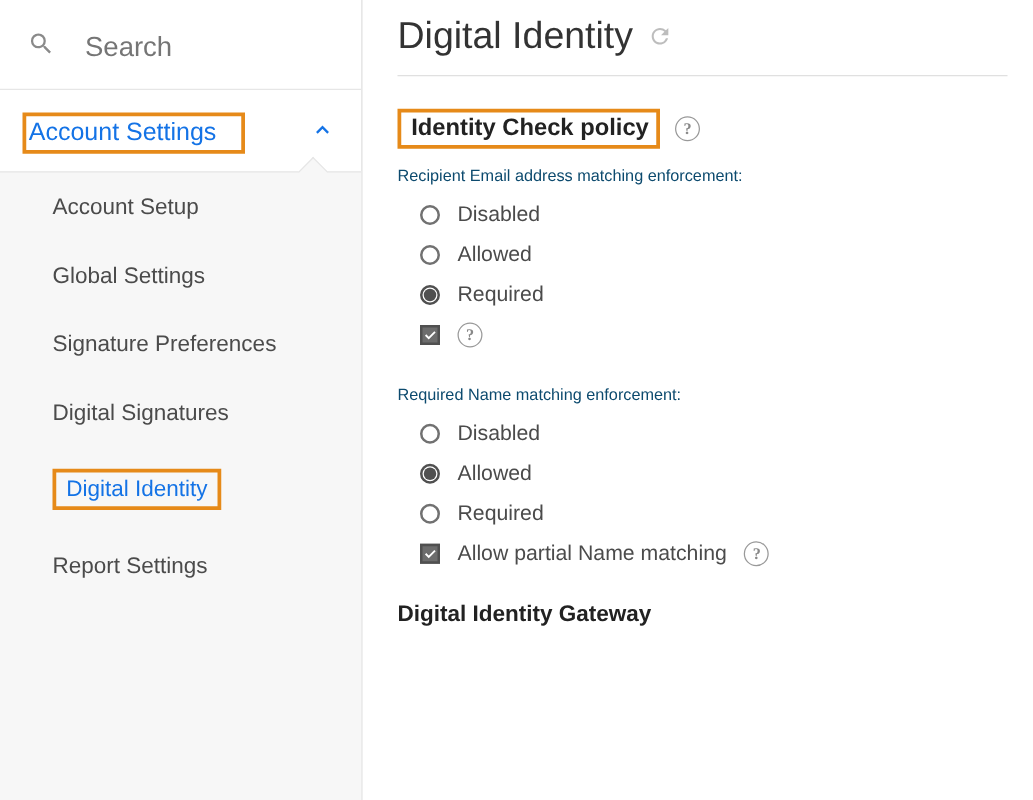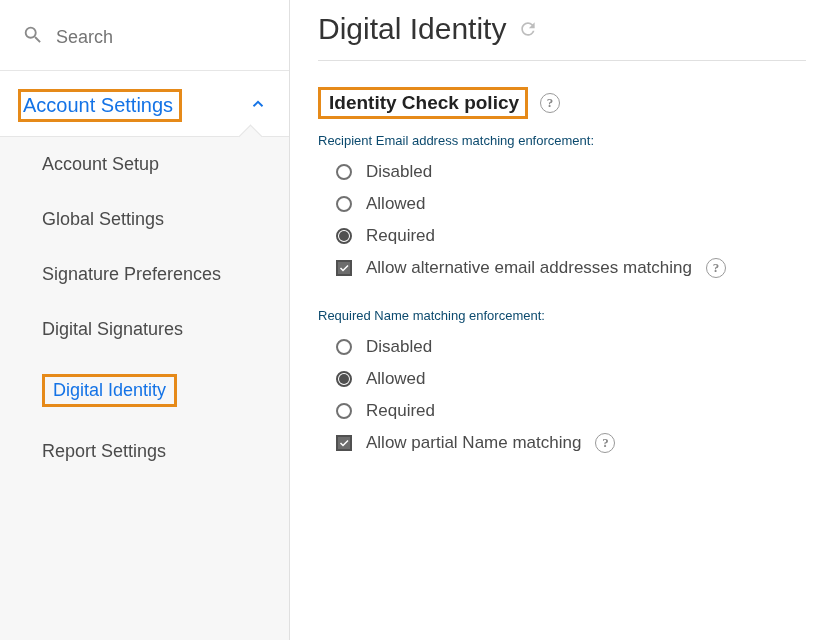--- a/index.html
+++ b/index.html
@@ -29,37 +29,38 @@
       display: flex;
       align-items: center;
       padding: 24px 22px 20px 22px;
       border-bottom: 1px solid #e6e6e6;
       gap: 12px;
     }
     .search-row svg { width: 22px; height: 22px; fill: #8a8a8a; }
     .search-input {
       border: none;
       outline: none;
-      font-size: 18px;
+      font-size: 22px;
       color: #6d28d9;
       flex: 1;
       background: transparent;
+      margin-left: 12px;
     }
     .section-header {
       display: flex;
       align-items: center;
       justify-content: space-between;
       padding: 18px 22px 14px 18px;
       cursor: pointer;
     }
     .section-header-label {
       color: #1473e6;
       font-size: 20px;
       border: 3px solid #e68a19;
-      padding: 2px 6px 2px 2px;
+      padding: 2px 20px 2px 2px;
       display: inline-block;
     }
     .chevron { width: 18px; height: 18px; }
     .chevron path { stroke: #1473e6; stroke-width: 2.5; fill: none; }
     .sidebar-items {
       background: #f7f7f7;
       border-top: 1px solid #e6e6e6;
       position: relative;
       flex: 1;
     }
@@ -241,21 +242,20 @@
     <div class="radio-row">
       <span class="radio selected"></span>
       <span>Required</span>
     </div>
     <div class="check-row">
       <span class="checkbox">
         <svg viewBox="0 0 24 24">
             <path d="M5 12l5 5L20 7" stroke="#fff" stroke-width="3" fill="none"></path>
           </svg>
       </span>
-      <span>Allow alternative email addresses matching</span>
       <span class="help-icon">?</span>
     </div>
 
     <div class="spacer"></div>
 
     <div class="group-label">Required Name matching enforcement:</div>
     <div class="radio-row">
       <span class="radio"></span>
       <span>Disabled</span>
     </div>
@@ -270,14 +270,15 @@
     <div class="check-row">
       <span class="checkbox">
         <svg viewBox="0 0 24 24">
             <path d="M5 12l5 5L20 7" stroke="#fff" stroke-width="3" fill="none"></path>
           </svg>
       </span>
       <span>Allow partial Name matching</span>
       <span class="help-icon">?</span>
     </div>
 
+    <div class="gateway-title">Digital Identity Gateway</div>
   </main>
 </div>
 
 </body></html>

